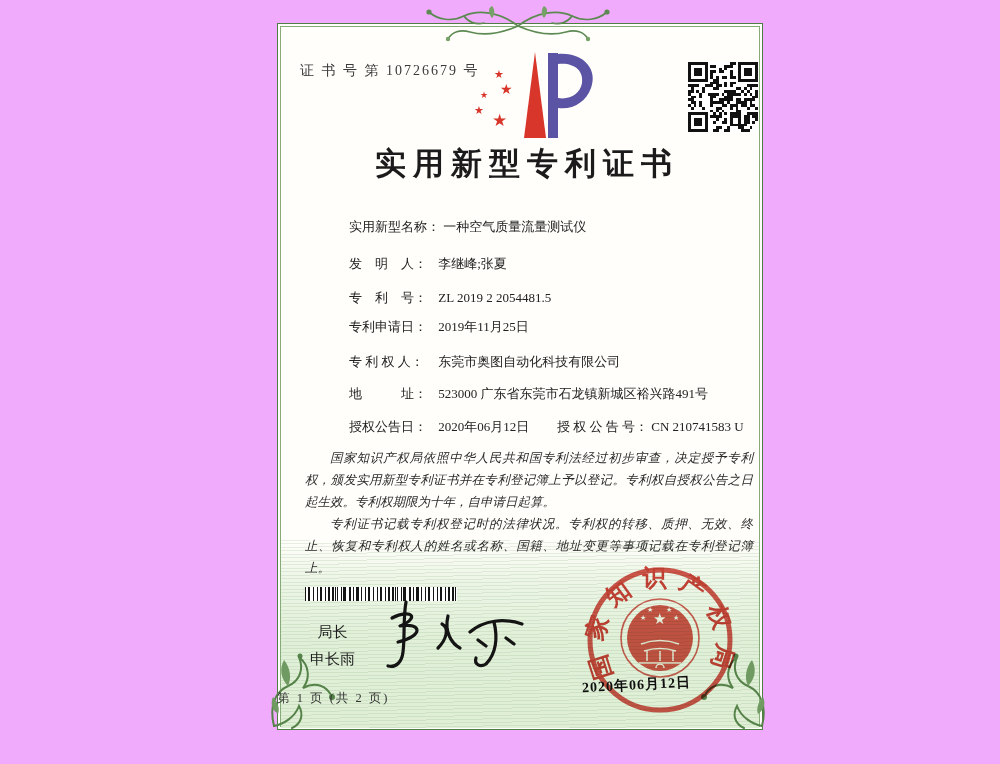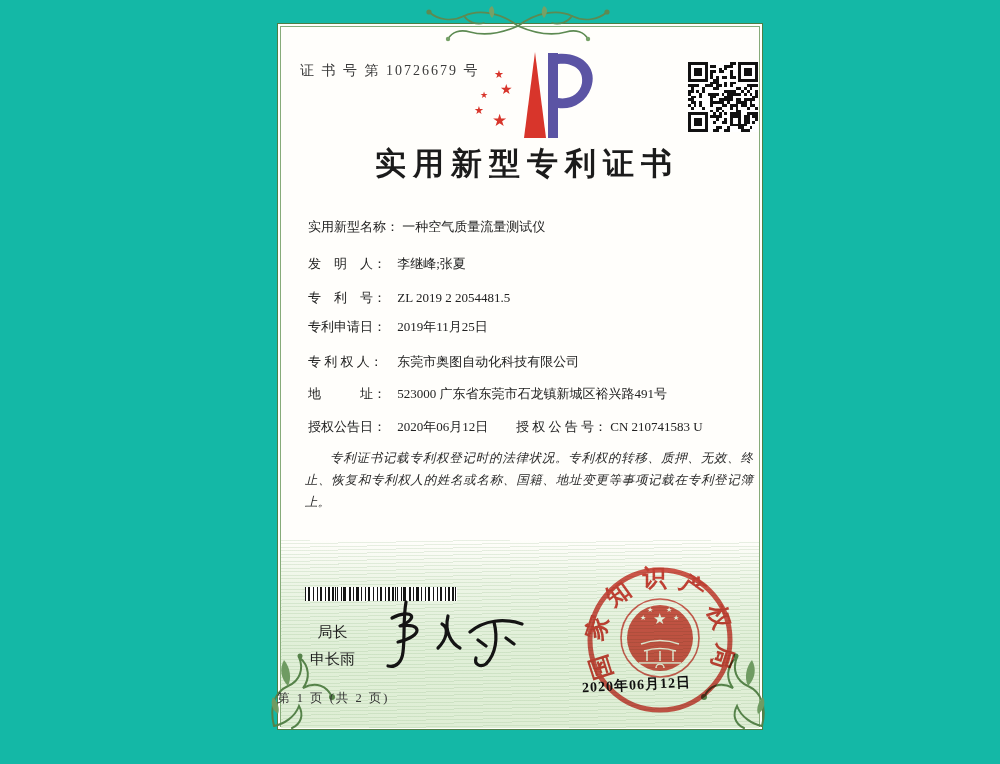--- a/index.html
+++ b/index.html
@@ -1,19 +1,19 @@
 <!DOCTYPE html>
 <html><head>
 <meta charset="utf-8">
 <style>
   * { margin:0; padding:0; box-sizing:border-box; }
   body { background:#ffffff; }
   .canvas {
     position:relative; width:1000px; height:764px; overflow:hidden;
-    background:#14b8a6;
+    background:#f0abfc;
     font-family:"Liberation Serif","DejaVu Serif",serif;
     color:#222;
   }
   
   .frame {
     position:absolute; left:277px; top:23px; width:486px; height:707px;
     border:1.5px solid #4e7d45;
     background:#fffefb;
   }
   .frame::after {
@@ -41,21 +41,21 @@
   .qr { position:absolute; left:688px; top:62px; width:70px; height:70px; }
   .qr svg { width:70px; height:70px; shape-rendering:crispEdges; }
   .title {
     position:absolute; left:277px; top:143px; width:486px;
     text-align:center; font-size:31px; font-weight:bold;
     letter-spacing:7px; color:#1b1b1b;padding-left:14px;
   }
   
   .fields { position:absolute; left:308px; top:218px; width:450px; font-size:13px; }
   .frow { position:absolute; left:0; white-space:nowrap; }
-  .frow .lbl { display:inline-block; min-width:86px; color:#222; }
+  .frow .lbl { display:inline-block; min-width:86px; color:#222;margin-left:41px; }
   .frow .val { color:#222; }
   .r1{top:0px} .r2{top:37px} .r3{top:71px} .r4{top:100px} .r5{top:135px} .r6{top:167px} .r7{top:200px}
   .grant-no { position:absolute; left:208px; top:0;text-align:center; }
   
   .paras {
     position:absolute; left:305px; top:447px; width:448px;
     font-size:12.5px; line-height:22px; font-style:italic;
     color:#2a2a2a; text-align:justify;
   }
   .paras p { text-indent:2em; }
@@ -394,20 +394,21 @@
       <span class="lbl">授权公告日：</span>
       <span class="val">2020年06月12日</span>
       <span class="grant-no">
         <span class="lbl" style="min-width:0">授 权 公 告 号：</span>
         <span class="val">CN 210741583 U</span>
       </span>
     </div>
   </div>
 
   <div class="paras">
+    <p>国家知识产权局依照中华人民共和国专利法经过初步审查，决定授予专利权，颁发实用新型专利证书并在专利登记簿上予以登记。专利权自授权公告之日起生效。专利权期限为十年，自申请日起算。</p>
     <p>专利证书记载专利权登记时的法律状况。专利权的转移、质押、无效、终止、恢复和专利权人的姓名或名称、国籍、地址变更等事项记载在专利登记簿上。</p>
   </div>
 
   <div class="barcode"></div>
 
   <div class="director">
     <div>局长</div>
     <div>申长雨</div>
   </div>
 

